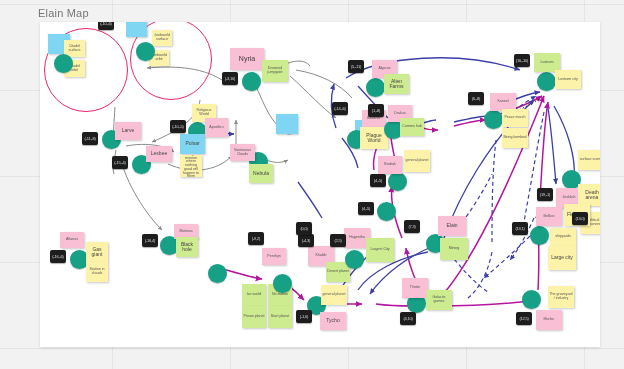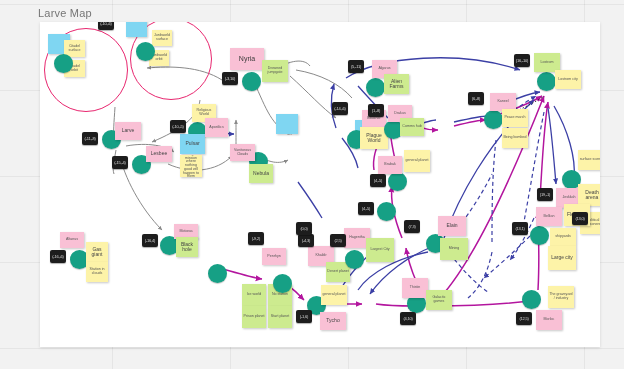--- a/index.html
+++ b/index.html
@@ -37,21 +37,21 @@
   .title-md{font-size:7px;color:#3b3b3b;}
   .title-sm{font-size:5px;color:#454545;}
   .title-xs{font-size:3.6px;color:#555;}
   .lasso{position:absolute;border:1.6px solid #e8266f;border-radius:50%;}
   .edge-label{font-size:4px;fill:#3b3b3b;font-family:"Liberation Sans",sans-serif;}
 </style>
 </head>
 <body>
 
 <div id="grid-backdrop"></div>
-<div id="app-title">Larve Map</div>
+<div id="app-title">Elain Map</div>
 
 <div id="board">
  <div id="canvas">
 
   <svg class="edges" viewBox="0 0 560 325">
     <defs>
       <marker id="ah-grey" markerWidth="5" markerHeight="5" refX="4.2" refY="2" orient="auto">
         <path d="M0,0 L4.4,2 L0,4 z" fill="#8a8a8a"></path>
       </marker>
       <marker id="ah-blue" markerWidth="5" markerHeight="5" refX="4.2" refY="2" orient="auto">

